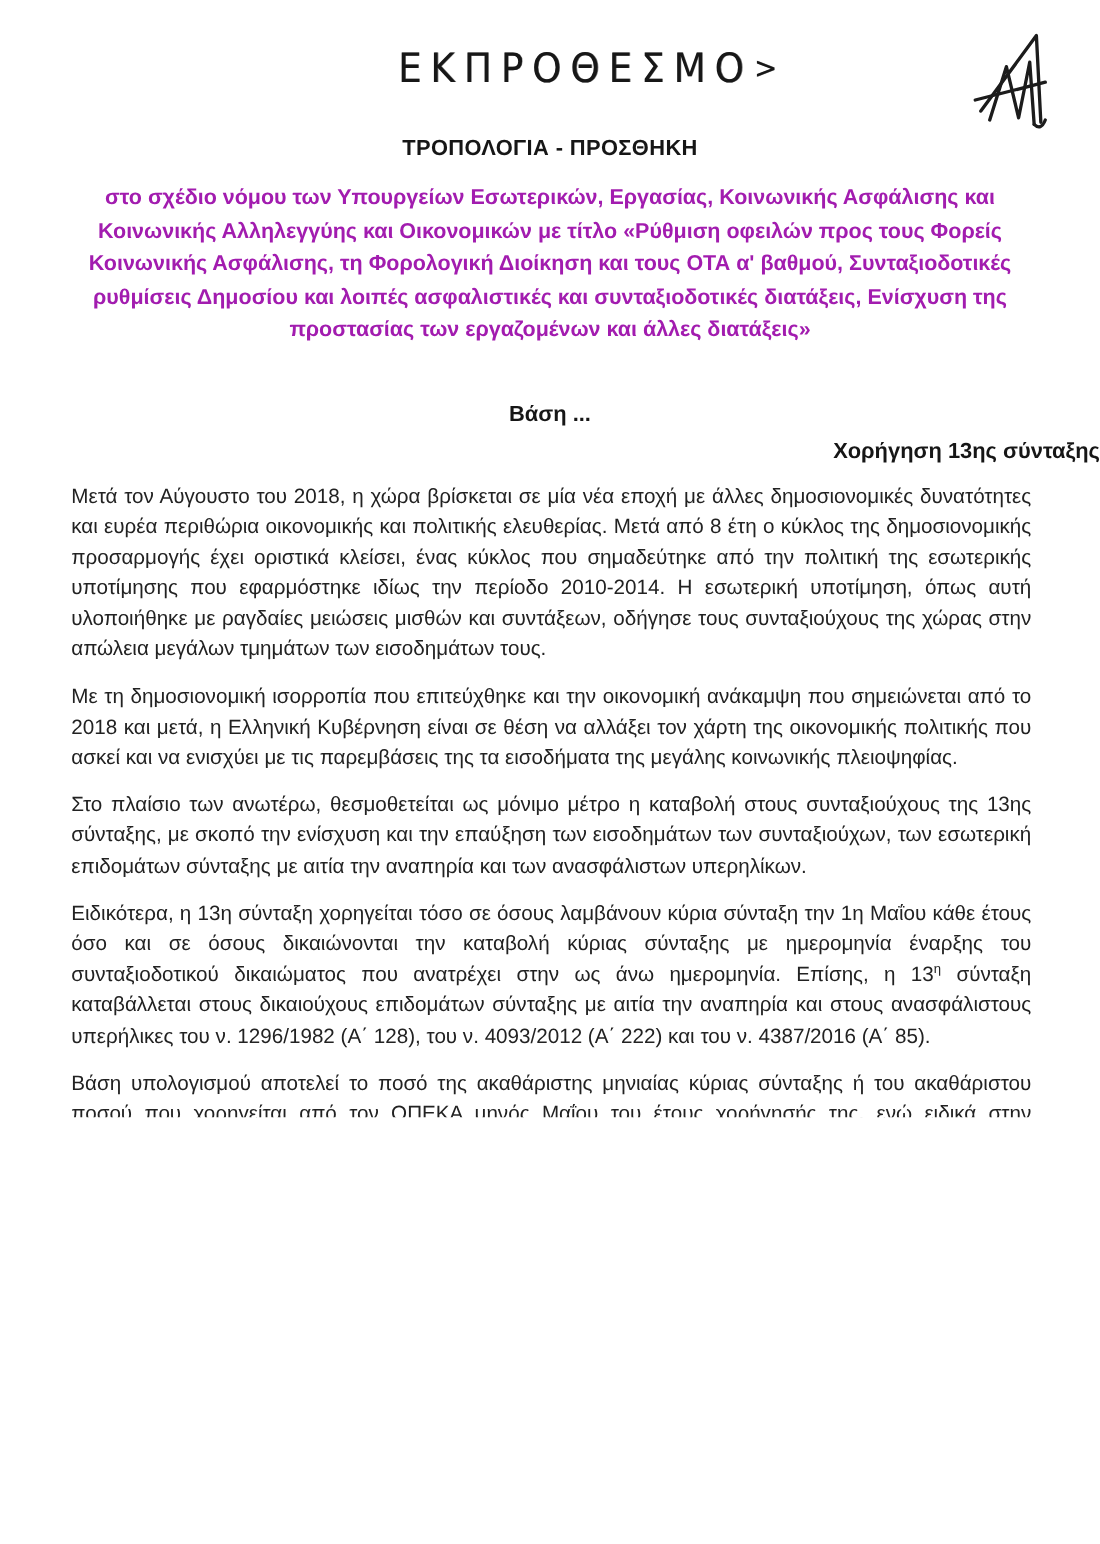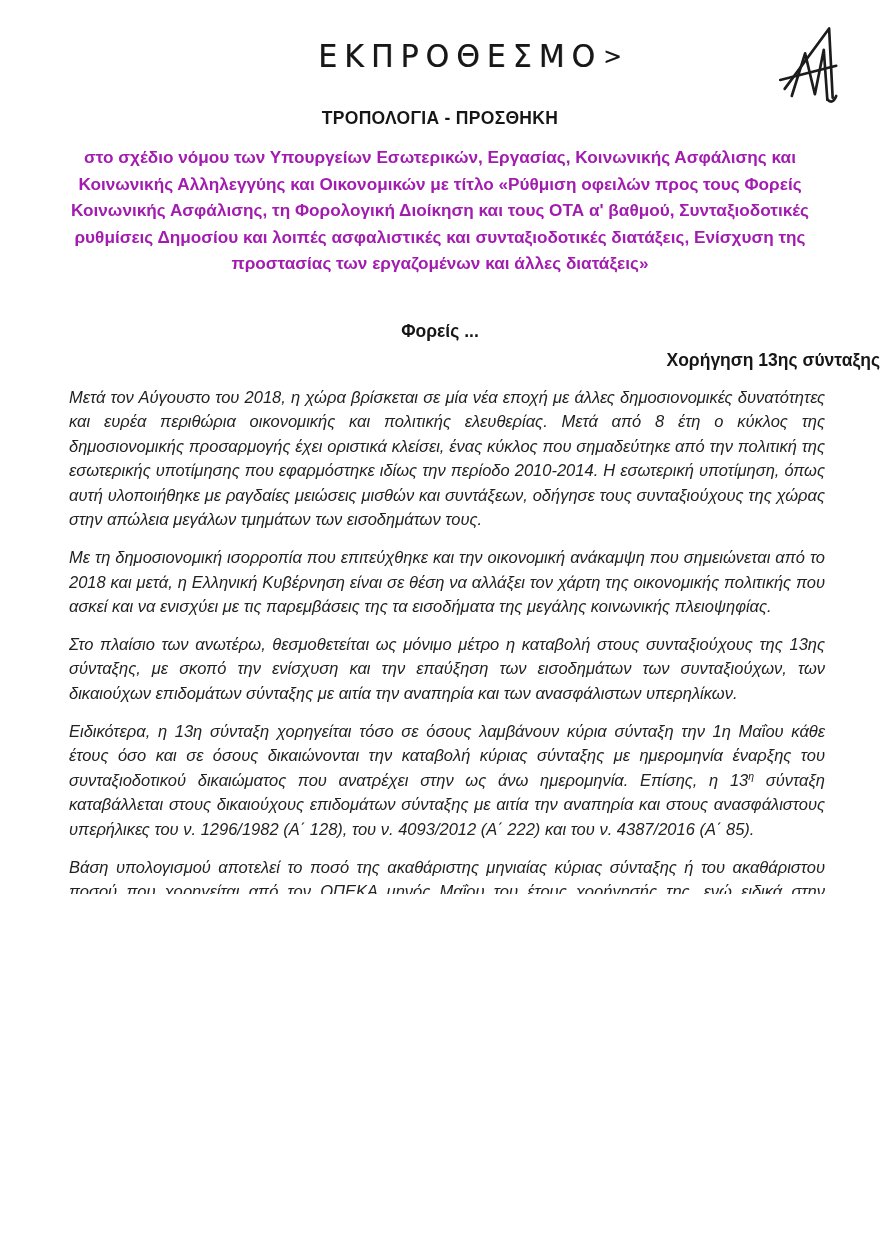--- a/index.html
+++ b/index.html
@@ -93,22 +93,21 @@
 
   
   .body-text {
     margin: 14px 55px 0 57px;
     font-size: 16.5px;
     line-height: 24.6px;
     text-align: justify;
     color: #222222;
   }
   .body-text p {
-    margin: 0 0 13px 12px;
-    font-style: italic;
+    margin: 0 0 13px 0;
   }
   .body-text sup {
     font-size: 10.5px;
     line-height: 0;
     vertical-align: super;
   }
 </style>
 </head>
 <body>
 
@@ -125,24 +124,24 @@
       <path d="M7 70 L70 54"></path>
       <path d="M60 92 Q66 98 70 88"></path>
     </g>
   </svg>
 
   <h1 class="doc-heading">ΤΡΟΠΟΛΟΓΙΑ - ΠΡΟΣΘΗΚΗ</h1>
 
   <p class="doc-subtitle">στο σχέδιο νόμου των Υπουργείων Εσωτερικών, Εργασίας, Κοινωνικής Ασφάλισης και Κοινωνικής Αλληλεγγύης και Οικονομικών με τίτλο «Ρύθμιση οφειλών προς τους Φορείς Κοινωνικής Ασφάλισης, τη Φορολογική Διοίκηση και τους ΟΤΑ α' βαθμού, Συνταξιοδοτικές ρυθμίσεις Δημοσίου και λοιπές ασφαλιστικές και συνταξιοδοτικές διατάξεις, Ενίσχυση της προστασίας των εργαζομένων και άλλες διατάξεις»</p>
 
 
-  <h3 class="article-heading">Φορείς ...</h3>
+  <h3 class="article-heading">Βάση ...</h3>
   <h3 class="article-subheading">Χορήγηση 13ης σύνταξης</h3>
 
   <div class="body-text">
     <p>Μετά τον Αύγουστο του 2018, η χώρα βρίσκεται σε μία νέα εποχή με άλλες δημοσιονομικές δυνατότητες και ευρέα περιθώρια οικονομικής και πολιτικής ελευθερίας. Μετά από 8 έτη ο κύκλος της δημοσιονομικής προσαρμογής έχει οριστικά κλείσει, ένας κύκλος που σημαδεύτηκε από την πολιτική της εσωτερικής υποτίμησης που εφαρμόστηκε ιδίως την περίοδο 2010-2014. Η εσωτερική υποτίμηση, όπως αυτή υλοποιήθηκε με ραγδαίες μειώσεις μισθών και συντάξεων, οδήγησε τους συνταξιούχους της χώρας στην απώλεια μεγάλων τμημάτων των εισοδημάτων τους.</p>
     <p>Με τη δημοσιονομική ισορροπία που επιτεύχθηκε και την οικονομική ανάκαμψη που σημειώνεται από το 2018 και μετά, η Ελληνική Κυβέρνηση είναι σε θέση να αλλάξει τον χάρτη της οικονομικής πολιτικής που ασκεί και να ενισχύει με τις παρεμβάσεις της τα εισοδήματα της μεγάλης κοινωνικής πλειοψηφίας.</p>
-    <p>Στο πλαίσιο των ανωτέρω, θεσμοθετείται ως μόνιμο μέτρο η καταβολή στους συνταξιούχους της 13ης σύνταξης, με σκοπό την ενίσχυση και την επαύξηση των εισοδημάτων των συνταξιούχων, των δικαιούχων επιδομάτων σύνταξης με αιτία την αναπηρία και των ανασφάλιστων υπερηλίκων.</p>
+    <p>Στο πλαίσιο των ανωτέρω, θεσμοθετείται ως μόνιμο μέτρο η καταβολή στους συνταξιούχους της 13ης σύνταξης, με σκοπό την ενίσχυση και την επαύξηση των εισοδημάτων των συνταξιούχων, των εσωτερική επιδομάτων σύνταξης με αιτία την αναπηρία και των ανασφάλιστων υπερηλίκων.</p>
     <p><span>Ειδικότερα, η 13η σύνταξη χορηγείται τόσο σε όσους λαμβάνουν κύρια σύνταξη την 1η Μαΐου κάθε έτους όσο και σε όσους δικαιώνονται την καταβολή κύριας σύνταξης με ημερομηνία έναρξης του συνταξιοδοτικού δικαιώματος που ανατρέχει στην ως άνω ημερομηνία. Επίσης, η 13</span><sup>η</sup><span> σύνταξη καταβάλλεται στους δικαιούχους επιδομάτων σύνταξης με αιτία την αναπηρία και στους ανασφάλιστους υπερήλικες του ν. 1296/1982 (Α΄ 128), του ν. 4093/2012 (Α΄ 222) και του ν. 4387/2016 (Α΄ 85).</span></p>
     <p>Βάση υπολογισμού αποτελεί το ποσό της ακαθάριστης μηνιαίας κύριας σύνταξης ή του ακαθάριστου ποσού που χορηγείται από τον ΟΠΕΚΑ μηνός Μαΐου του έτους χορήγησής της, ενώ ειδικά στην περίπτωση που το ίδιο πρόσωπο δικαιούται περισσότερες από μία κύριες συντάξεις ή/και επίδομα σύνταξης με αιτία την αναπηρία, το ποσό της 13ης σύνταξης υπολογίζεται επί του αθροίσματός τους.</p>
   </div>
 
 </div>
 
 </body></html>

